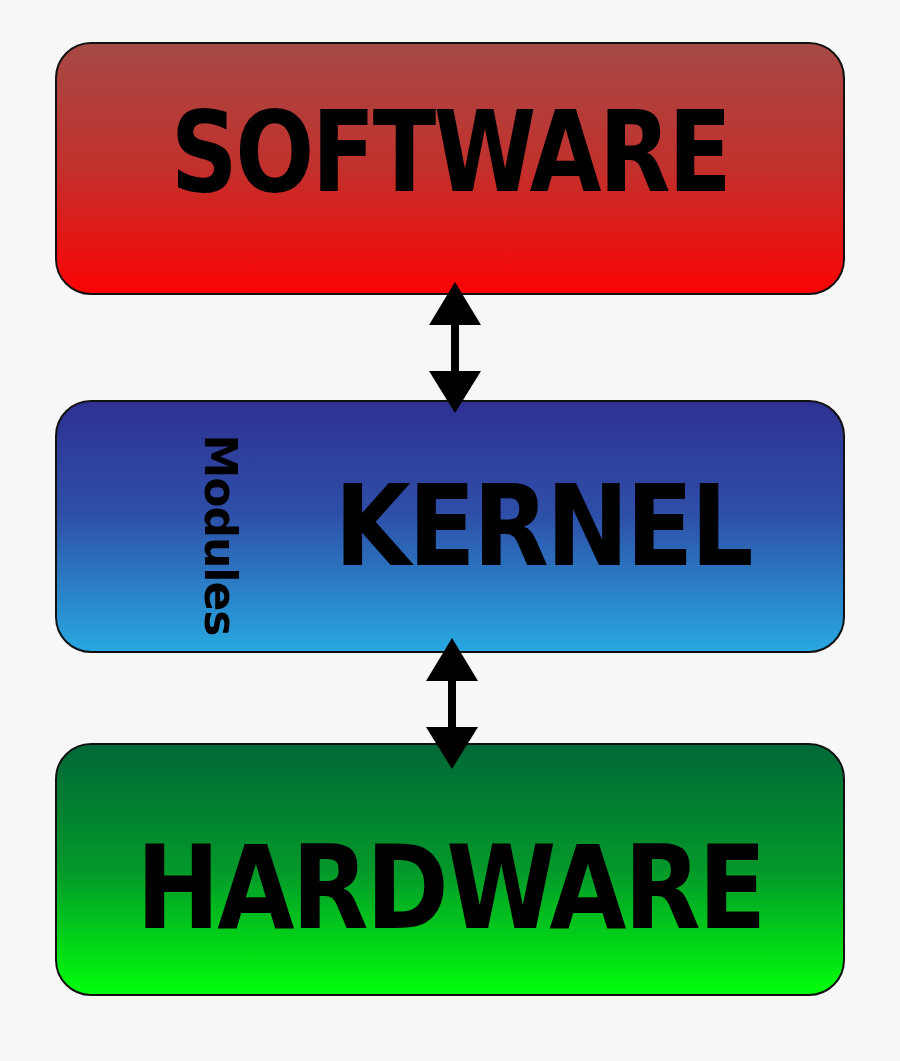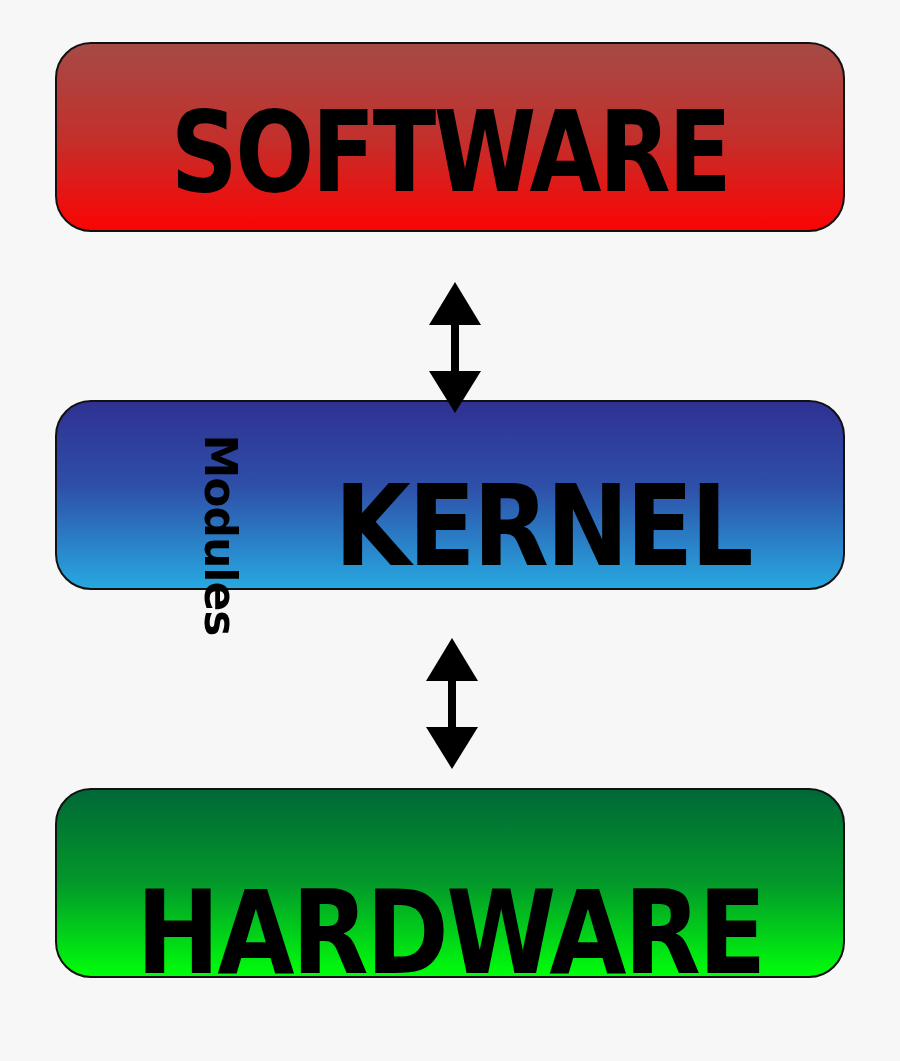--- a/index.html
+++ b/index.html
@@ -1,23 +1,23 @@
 <!DOCTYPE html>
 <html><head>
 <meta charset="utf-8">
 <style>
   html, body { margin: 0; padding: 0; }
   body { width: 900px; height: 1061px; background: #f7f7f7; position: relative; overflow: hidden; }
   .layer {
-    position: absolute; left: 55px; width: 790px; height: 190px;
+    position: absolute; left: 55px; width: 790px; height: 253px;
     border: 2.5px solid #111; border-radius: 36px; box-sizing: border-box;
   }
   #software { top: 42px; background: linear-gradient(to bottom, #a64a46 0%, #c2302c 50%, #fb0404 100%); }
   #kernel   { top: 400px; background: linear-gradient(to bottom, #2e3192 0%, #2e4fa8 45%, #27a8e0 100%); }
-  #hardware { top: 788px; background: linear-gradient(to bottom, #006837 0%, #03982a 50%, #00ff0b 100%); }
+  #hardware { top: 743px; background: linear-gradient(to bottom, #006837 0%, #03982a 50%, #00ff0b 100%); }
   .label {
     position: absolute; left: 0; right: 0; text-align: center;
     font-family: "DejaVu Sans", sans-serif; font-weight: bold; color: #000;
     letter-spacing: -3px; line-height: 1;
   }
   #software .label { top: 52px; font-size: 112px; transform: scaleX(0.83); }
   #hardware .label { top: 85px; font-size: 116px; transform: scaleX(0.86); }
   #kernel .label { top: 68px; left: 250px; right: auto; width: 460px; font-size: 112px; transform: scaleX(0.88); }
   #kernel .modules {
     position: absolute; left: 138px; top: 20px; width: 50px; height: 225px;

